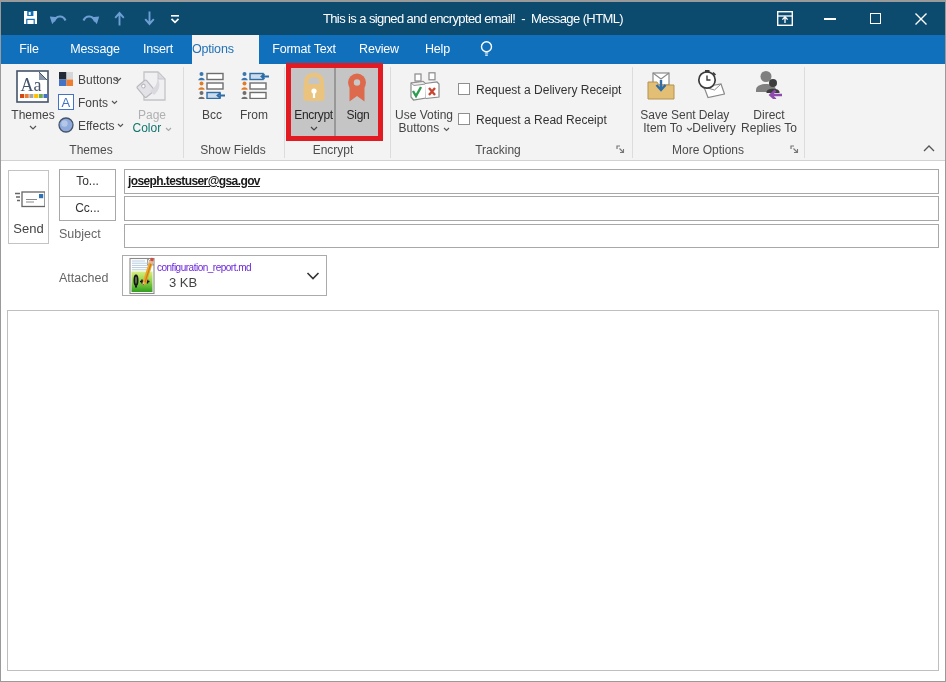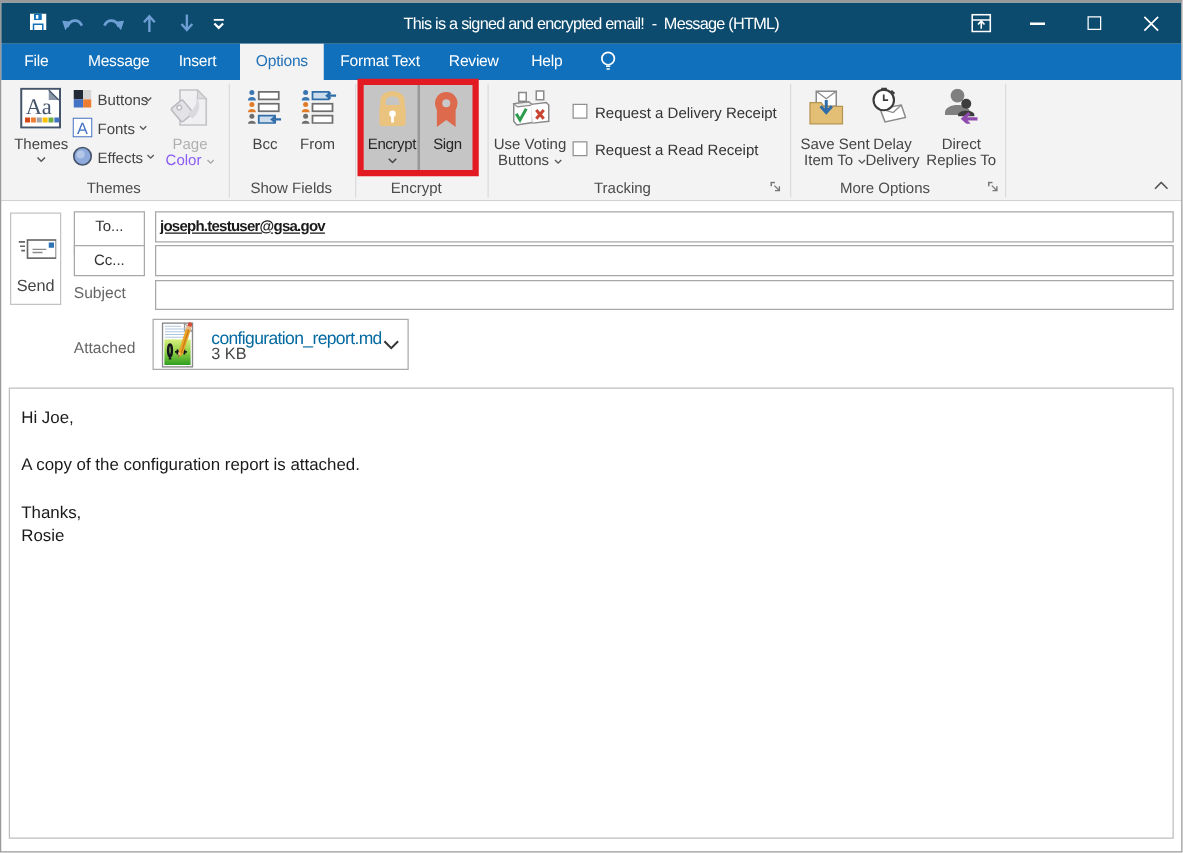--- a/index.html
+++ b/index.html
@@ -6,21 +6,21 @@
 html,body { width:946px; height:682px; font-family:"Liberation Sans", sans-serif; background:#fff; overflow:hidden; }
 #win { position:absolute; left:0; top:0; width:946px; height:682px; background:#fff; }
 .abs { position:absolute; }
 
 #titlebar { position:absolute; left:1px; top:2px; width:944px; height:33px; background:#0c4a6e; }
 #tabrow { position:absolute; left:1px; top:35px; width:944px; height:29px; background:#1170bb; z-index:5; }
 #ribbon { position:absolute; left:1px; top:62px; width:944px; height:99px; background:#f3f3f3; border-bottom:1px solid #d2d2d2; }
 #composebg { position:absolute; left:1px; top:161px; width:944px; height:519px; background:#fff; }
 #winborder { position:absolute; left:0; top:0; width:946px; height:682px; border:1px solid #9a9a9a; border-top:2px solid #9a9a9a; pointer-events:none; z-index:50; }
 .tab { position:absolute; top:0; height:29px; line-height:29px; color:#fff; font-size:12.5px; letter-spacing:-0.2px; text-align:center; white-space:nowrap; }
-#opttab { position:absolute; top:0; height:29px; line-height:29px; background:#f3f3f3; color:#2272b8; font-size:12.5px; letter-spacing:-0.2px; text-align:center; }
+#opttab { position:absolute; top:0; height:29px; line-height:29px; background:#f3f3f3; color:#2272b8; font-size:12.5px; letter-spacing:-0.2px; text-align:left; }
 .glabel { position:absolute; top:81px; font-size:12px; color:#4c4c4c; text-align:center; white-space:nowrap; width:100px; }
 .gsep { position:absolute; top:5px; height:91px; width:1px; background:#dcdcdc; }
 .btxt { position:absolute; font-size:12px; color:#444; text-align:center; white-space:nowrap; }
 .field { position:absolute; border:1px solid #a8a8a8; background:#fff; }
 .fbtn { position:absolute; border:1px solid #a8a8a8; background:#fff; font-size:12px; color:#333; text-align:center; }
 .flabel { position:absolute; font-size:12.5px; color:#666; }
 </style>
 </head>
 <body>
 <div id="win">
@@ -136,21 +136,21 @@
     <svg class="abs" style="left:135px;top:9px" width="33" height="34" viewBox="0 0 33 34">
       <path d="M8 1 L22 1 L29 8 L29 29 L8 29 Z" fill="#f0f0f2" stroke="#c3c3c8" stroke-width="1.3"></path>
       <path d="M22 1 L29 8 L22 8 Z" fill="#dcdce0" stroke="#c3c3c8" stroke-width="0.9"></path>
       <g transform="rotate(-40 9 17)">
         <rect x="3" y="11" width="12" height="14" rx="1.5" fill="#e3e3e7" stroke="#b9b9bf" stroke-width="1.2"></rect>
         <circle cx="9" cy="14.5" r="1.8" fill="#fff" stroke="#b9b9bf" stroke-width="1.1"></circle>
       </g>
       <path d="M14 20 C20 16, 22 12, 21 6 C25 12, 24 19, 18 24 Z" fill="#d9d9de"></path>
     </svg>
     <div class="btxt" style="left:123px;top:46px;width:56px;color:#b0b0b3;">Page</div>
-    <div class="btxt" style="left:123px;top:59px;width:56px;color:#8b5cf6;">Color <svg width="7" height="5" viewBox="0 0 7 5">
+    <div class="btxt" style="left:123px;top:59px;width:56px;color:#0f766e;">Color <svg width="7" height="5" viewBox="0 0 7 5">
           <path d="M1 1 L3.5 3.5 L6 1" fill="none" stroke="#a6a6a6" stroke-width="1.1"></path>
         </svg></div>
     <div class="glabel" style="left:40px;">Themes</div>
     <div class="gsep" style="left:182px;"></div>
 
     <svg class="abs" style="left:197px;top:10px" width="27" height="27" viewBox="0 0 27 27">
       <g fill="#3a76b0">
           <circle cx="3.5" cy="2" r="2"></circle>
           <path d="M0.3 8.3 C0.3 4.8, 6.7 4.8, 6.7 8.3 Z"></path>
         </g>
@@ -314,23 +314,22 @@
       <rect x="2.5" y="14.5" width="21" height="20.5" fill="url(#grn)"></rect>
       <path d="M7 18.5 C5 18.5, 5 28, 7 28 C9 28, 9 18.5, 7 18.5 M7 28 L7 30.5" fill="none" stroke="#14141e" stroke-width="2"></path>
       <path d="M11 24.5 L15 24.5 M13 22.5 L13 26.5 M16.5 24.5 L20.5 24.5 M18.5 22.5 L18.5 26.5" stroke="#14141e" stroke-width="1.5"></path>
       <path d="M17.5 26 L23.5 7 L19.8 5.8 L13.8 24.8 L13.9 29.2 Z" fill="#eda627"></path>
       <path d="M16 25.5 L22 6.5" stroke="#c77f1d" stroke-width="1.2"></path>
       <path d="M23.5 7 L19.8 5.8 L20.6 3.2 L24.4 4.4 Z" fill="#e8b88a"></path>
       <path d="M20.9 3.5 L24.1 4.5 L24.7 2.8 C25.2 1, 22 0, 21.5 1.8 Z" fill="#d44c3a"></path>
       <path d="M13.9 29.2 L13.8 24.8 L15.6 25.4 Z" fill="#e8c49a"></path>
       <path d="M13.9 29.2 L13.85 27 L14.8 27.3 Z" fill="#333"></path>
     </svg>
-    <div class="abs" style="left:168px;top:101px;font-size:14px;letter-spacing:-0.5px;color:#0369a1;">configuration_report.md</div>
+    <div class="abs" style="left:156px;top:101px;font-size:10px;letter-spacing:-0.5px;color:#6d28d9;">configuration_report.md</div>
     <div class="abs" style="left:168px;top:114px;font-size:13px;color:#444;">3 KB</div>
     <svg class="abs" style="left:305px;top:111px" width="14" height="8" viewBox="0 0 14 8">
         <path d="M1.5 1 L7 6.5 L12.5 1" fill="none" stroke="#333" stroke-width="1.6"></path>
       </svg>
 
     <div class="abs" style="left:6px;top:149px;width:932px;height:361px;border:1px solid #bfbfbf;background:#fff;"></div>
-    <div class="abs" style="left:16px;top:163px;font-size:13.5px;color:#1a1a1a;line-height:19px;">Hi Joe,<br><br>A copy of the configuration report is attached.<br><br>Thanks,<br>Rosie</div>
   </div>
 </div>
 <div id="winborder"></div>
 
 </body></html>

